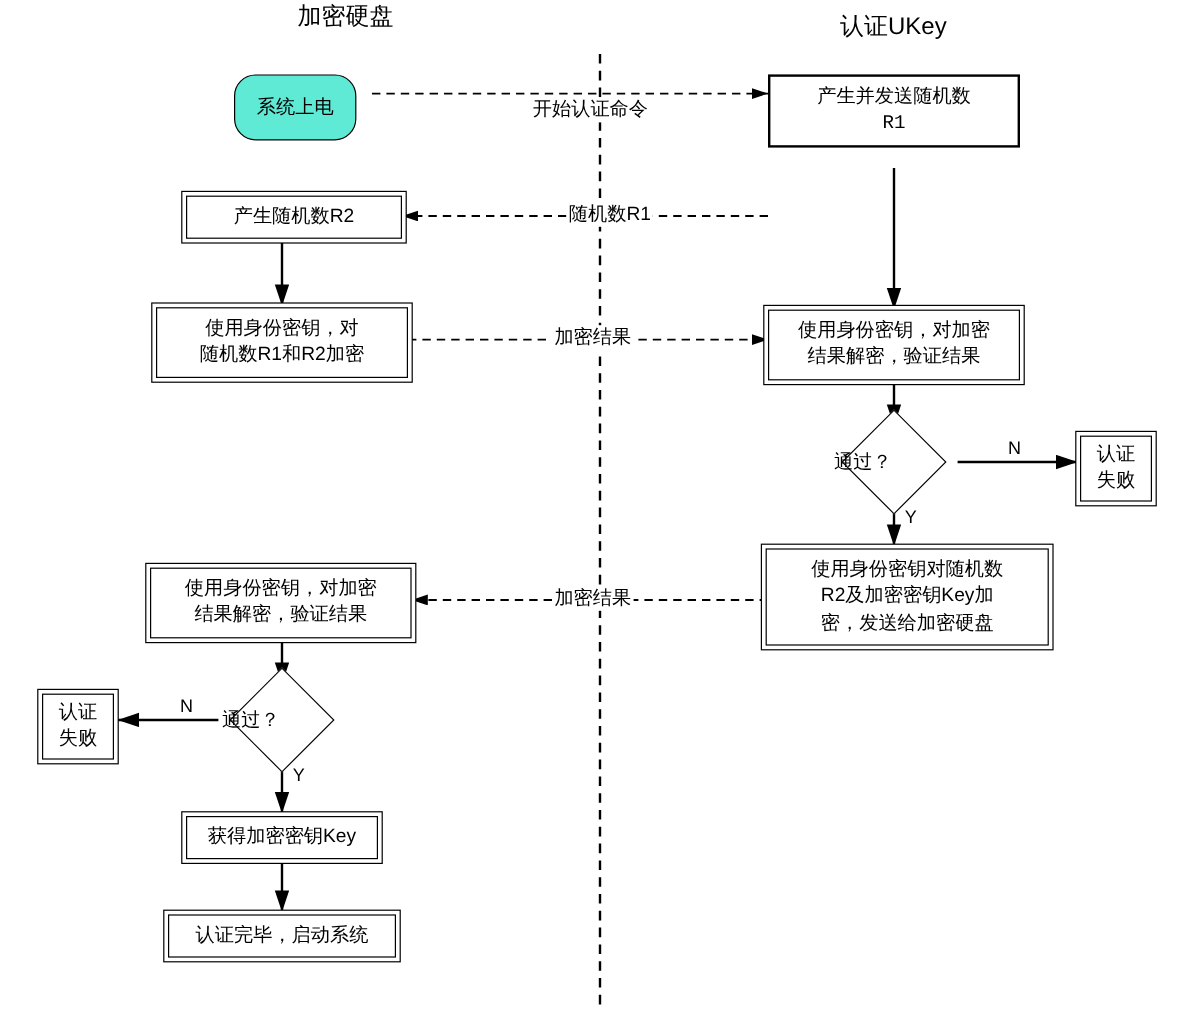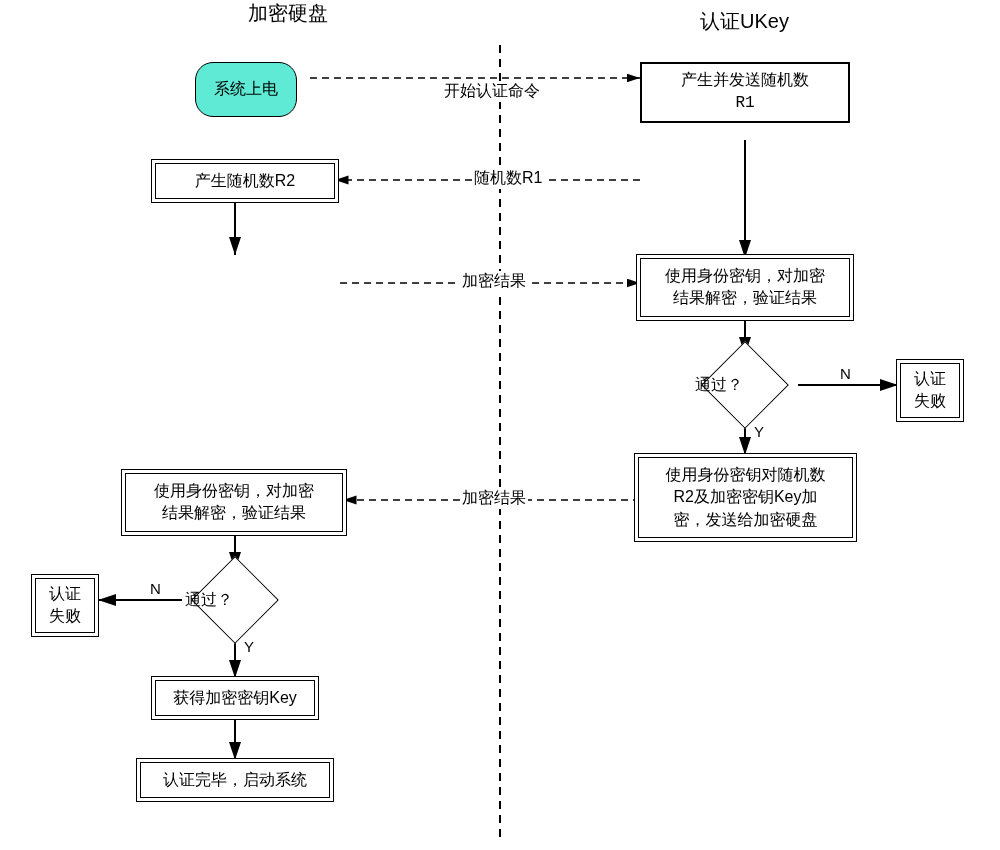--- a/index.html
+++ b/index.html
@@ -90,20 +90,22 @@
 
     <line x1="235" y1="630" x2="235" y2="678" stroke="#000" stroke-width="2" marker-end="url(#arrow)"></line>
 
     <line x1="235" y1="716" x2="235" y2="760" stroke="#000" stroke-width="2" marker-end="url(#arrow)"></line>
   </svg>
 
   <div class="rounded" style="left:195px; top:62px;">系统上电</div>
 
   <div class="box double" style="left:155px; top:163px; width:180px;">产生随机数R2</div>
 
+  <div class="box double" style="left:130px; top:256px; width:210px; white-space:pre-line;">使用身份密钥，对
+随机数R1和R2加密</div>
 
   <div class="box double" style="left:125px; top:473px; width:218px; white-space:pre-line;">使用身份密钥，对加密
 结果解密，验证结果</div>
 
   <div class="diamond" style="left:185px; top:572px;">
     <div class="shape"></div>
     <div class="label">通过？</div>
   </div>
   <div class="yn" style="left:150px; top:580px;">N</div>
   <div class="yn" style="left:244px; top:638px;">Y</div>
@@ -124,21 +126,21 @@
   <div class="diamond" style="left:695px; top:357px;">
     <div class="shape"></div>
     <div class="label">通过？</div>
   </div>
   <div class="yn" style="left:840px; top:365px;">N</div>
   <div class="yn" style="left:754px; top:423px;">Y</div>
 
   <div class="box double" style="left:900px; top:363px; width:60px; white-space:pre-line; padding:4px 2px;">认证
 失败</div>
 
-  <div class="box double" style="left:638px; top:457px; width:215px; white-space:pre-line;">使用身份密钥对随机数
+  <div class="box double" style="left:638px; top:457px; width:236px; white-space:pre-line;">使用身份密钥对随机数
 R2及加密密钥Key加
 密，发送给加密硬盘</div>
 
   <div class="flow-label" style="left:442px; top:81px;">开始认证命令</div>
   <div class="flow-label" style="left:472px; top:168px;">随机数R1</div>
   <div class="flow-label" style="left:460px; top:271px;">加密结果</div>
   <div class="flow-label" style="left:460px; top:488px;">加密结果</div>
 
 </div>
 

